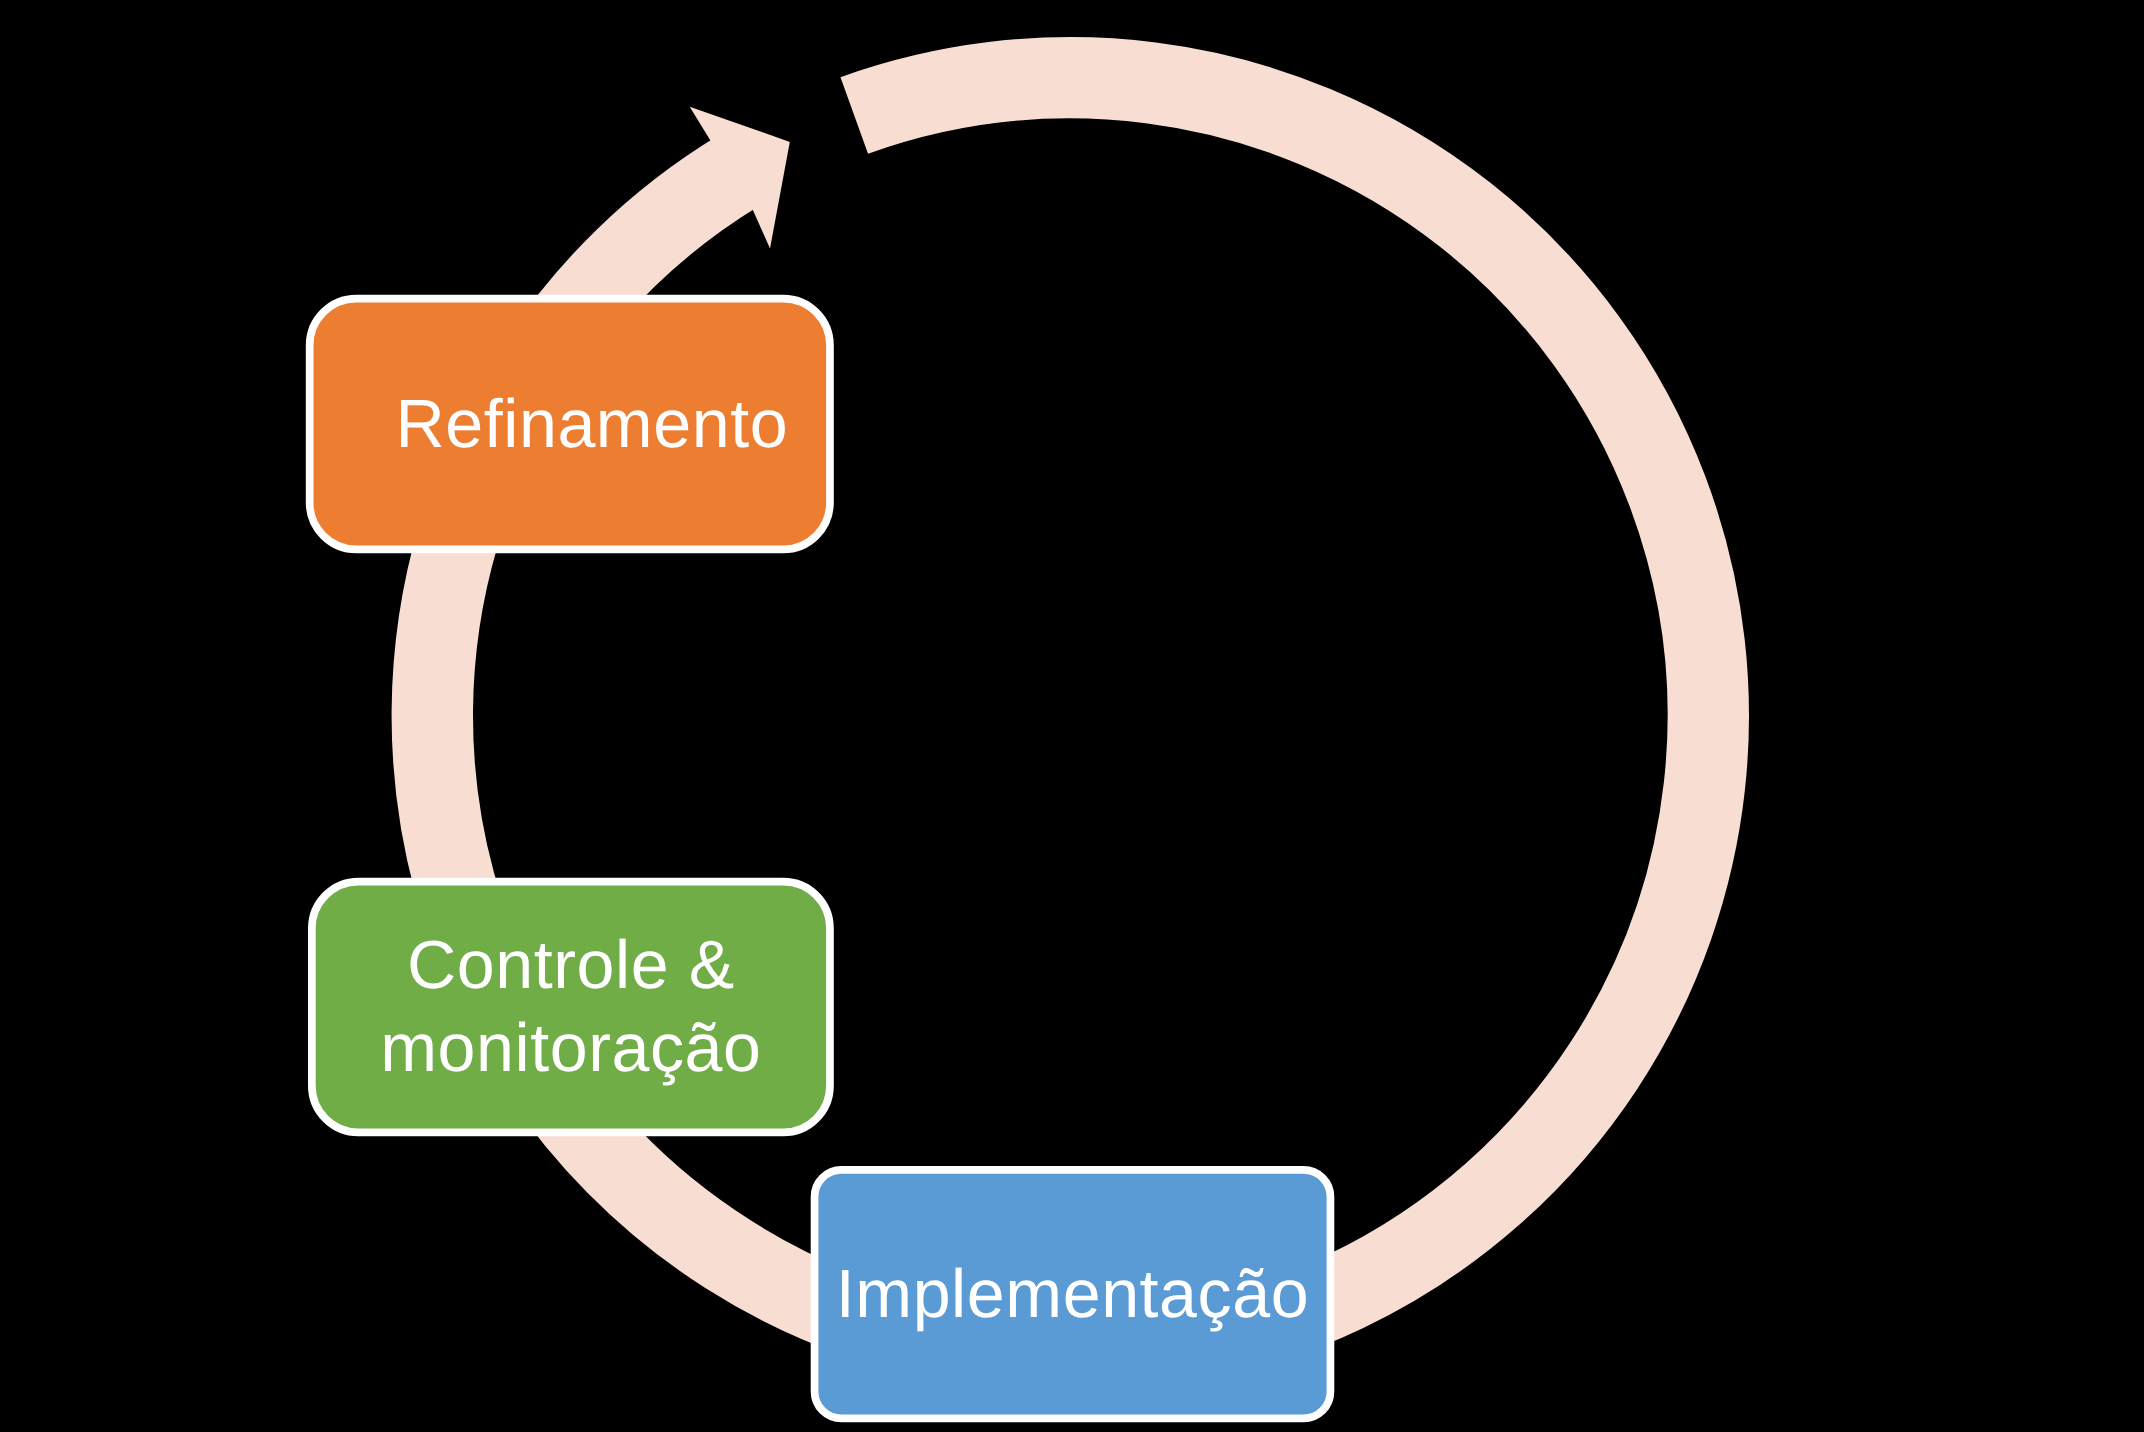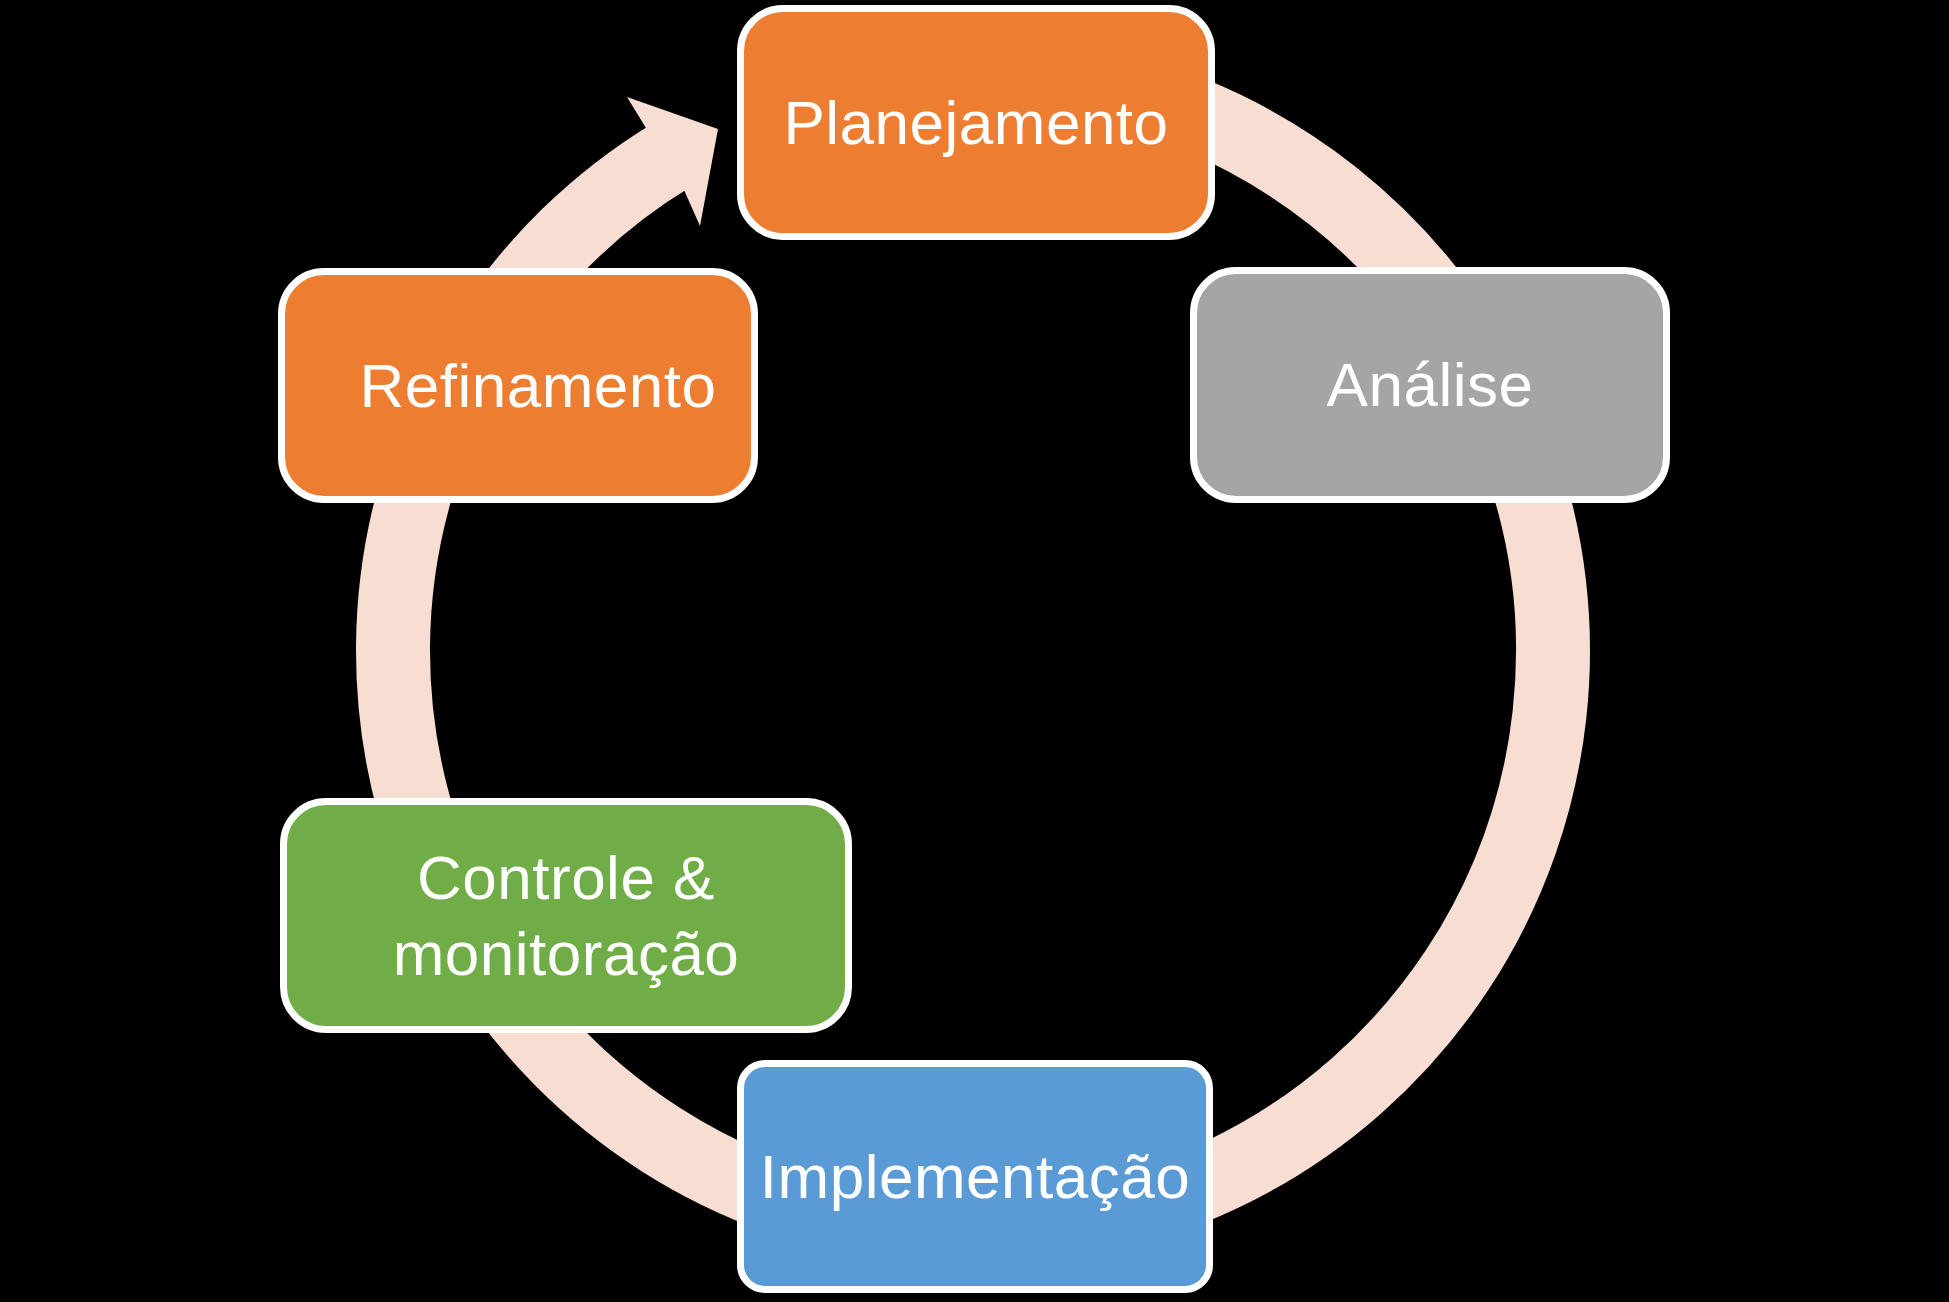--- a/index.html
+++ b/index.html
@@ -37,40 +37,34 @@
   .node-label {
     font-size: 62px;
     line-height: 1.22;
     white-space: pre-line;
     letter-spacing: 0.5px;
   }
   #node-0 { left: 737px;  top: 5px;    width: 478px; height: 235px; }
   #node-1 { left: 1190px; top: 267px;  width: 480px; height: 236px; }
   #node-2 { left: 1193px; top: 795px;  width: 484px; height: 240px; }
   #node-3 { left: 737px;  top: 1060px; width: 476px; height: 233px; border-radius: 28px; }
-  #node-4 { left: 280px;  top: 798px;  width: 572px; height: 235px; }
+  #node-4 { left: 280px;  top: 798px;  width: 478px; height: 235px; }
   #node-5 { left: 278px;  top: 268px;  width: 480px; height: 235px; }
 </style>
 </head>
 <body style="background: rgb(0, 0, 0);">
 
 <div class="stage">
 
   <svg class="ring-svg" viewBox="0 0 1949 1302" xmlns="http://www.w3.org/2000/svg">
     <path d="M 776.6 105.0 A 580 580 0 1 1 671.1 155.5" fill="none" stroke-width="74" stroke-linecap="butt" stroke="#F7DDD2"></path>
     <polygon points="627,97 718,129 700,226 684,190" fill="#F7DDD2"></polygon>
   </svg>
 
-  <div id="node-0" class="node" style="background: rgb(237, 125, 49); border-color: rgb(255, 255, 255); color: rgb(255, 255, 255);">
-    <span class="node-label">Planejamento</span>
-  </div>
 
-  <div id="node-1" class="node" style="background: rgb(165, 165, 165); border-color: rgb(255, 255, 255); color: rgb(255, 255, 255);">
-    <span class="node-label">Análise</span>
-  </div>
 
 
   <div id="node-3" class="node" style="background: rgb(91, 155, 213); border-color: rgb(255, 255, 255); color: rgb(255, 255, 255);">
     <span class="node-label">Implementação</span>
   </div>
 
   <div id="node-4" class="node" style="background: rgb(112, 173, 71); border-color: rgb(255, 255, 255); color: rgb(255, 255, 255);">
     <span class="node-label">Controle &amp;
 monitoração</span>
   </div>

